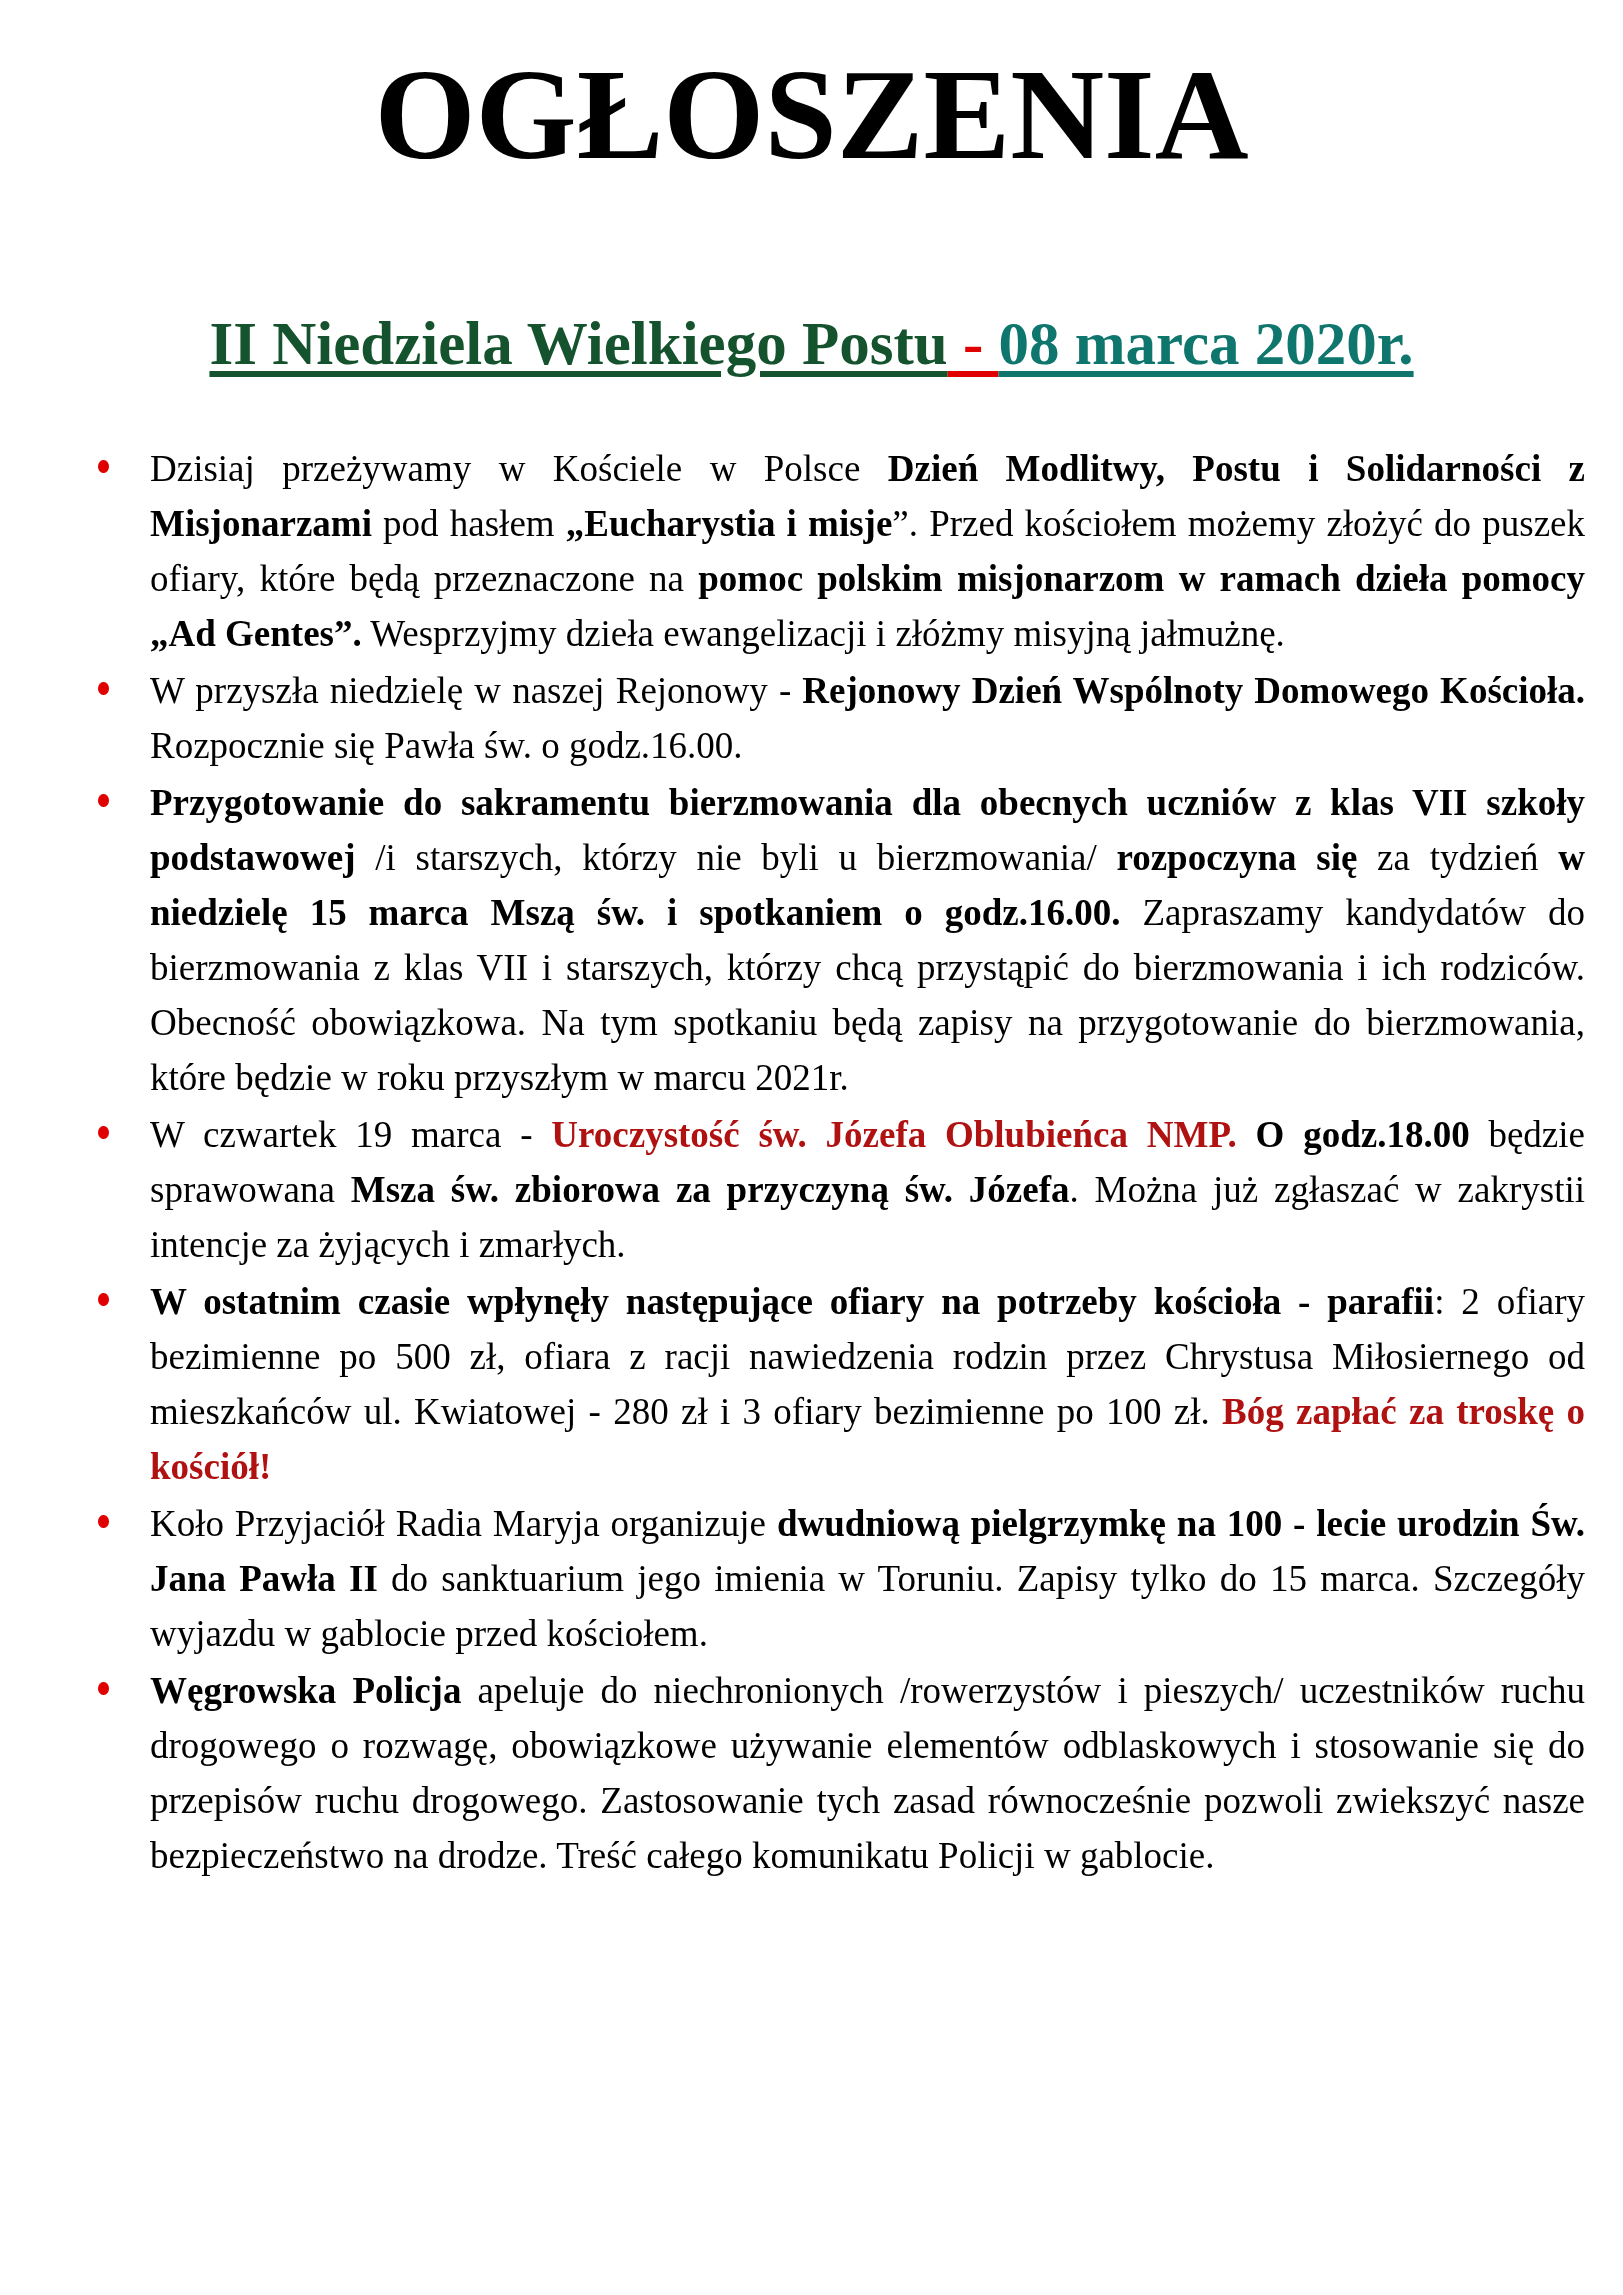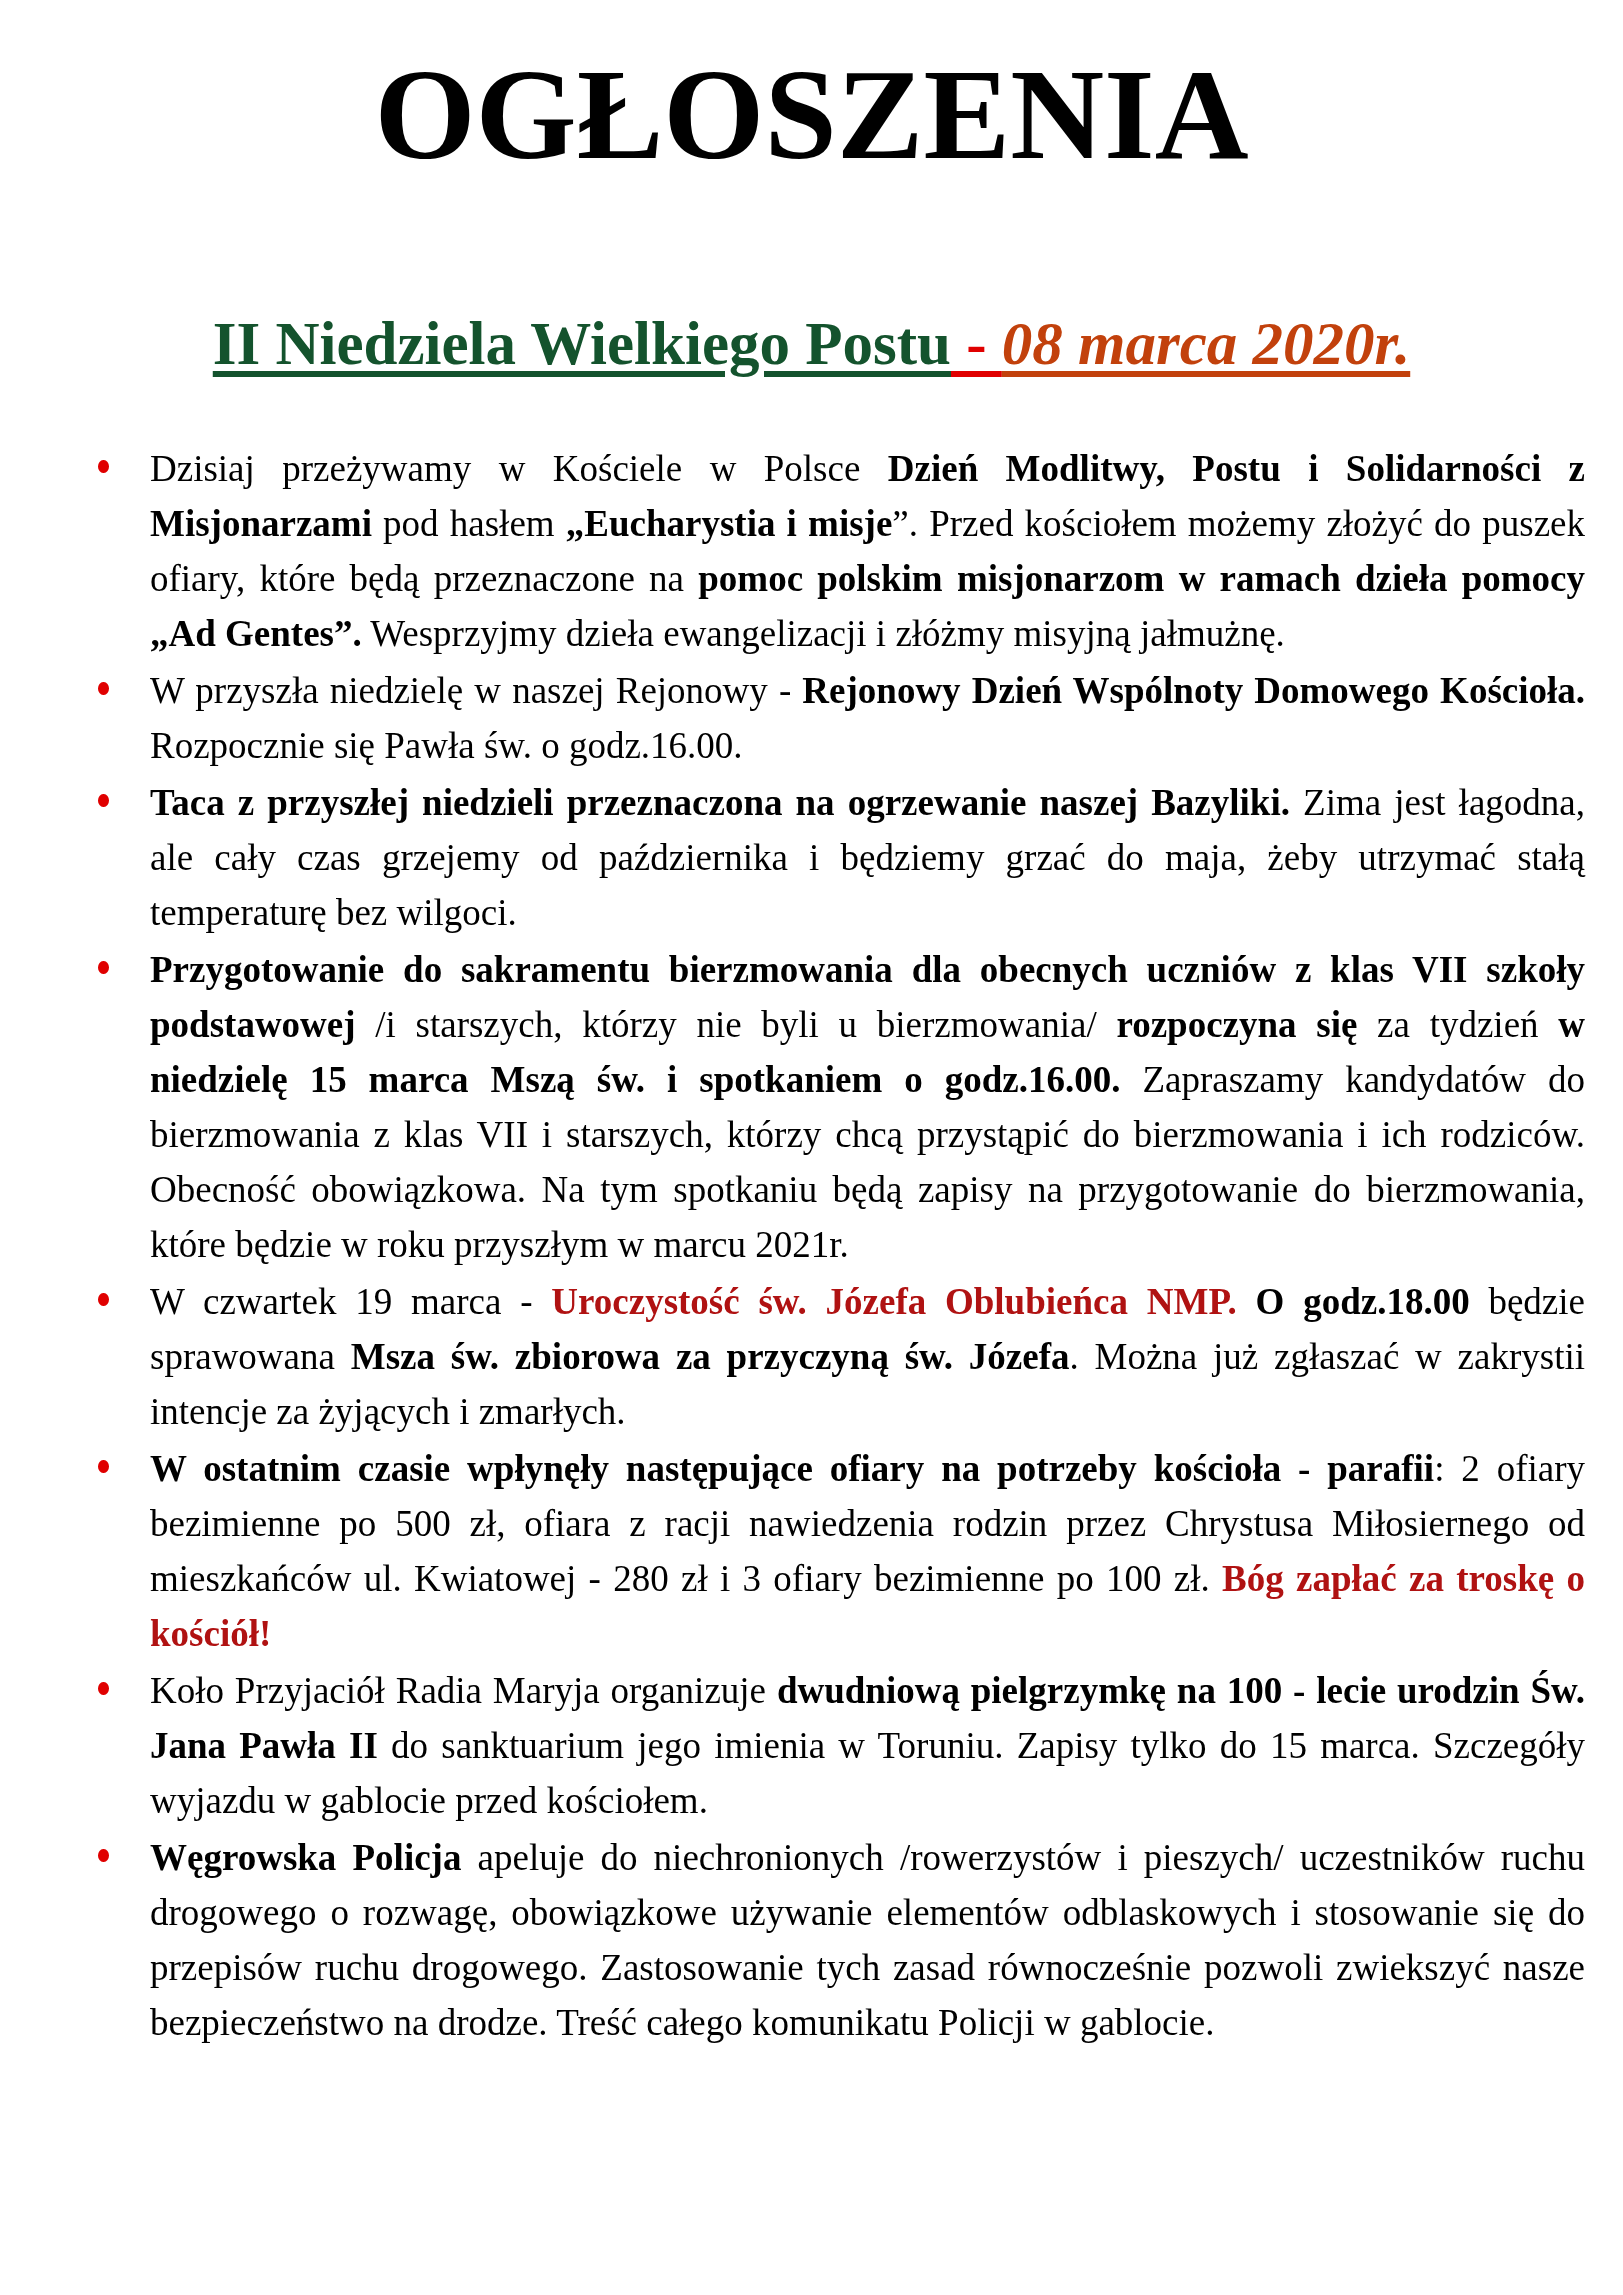--- a/index.html
+++ b/index.html
@@ -28,21 +28,21 @@
     left: 0; width: 1623px; top: 307px;
     text-align: center;
     font-weight: bold;
     font-size: 61px;
     line-height: 1.2;
     white-space: nowrap;
   }
   .subtitle span { text-decoration: underline; text-decoration-thickness: 5.9px; text-underline-offset: 6.9px; }
   .sub-purple { color: #14532d; text-decoration-color: #6a3b9c; }
   .sub-red { color: #e00000; text-decoration-color: #e00000; }
-  .sub-green { color: #c2410c; text-decoration-color: #6aa84f; font-style: italic; }
+  .sub-green { color: #0f766e; text-decoration-color: #6aa84f; }
 
   .list {
     position: absolute;
     left: 98px;
     top: 441px;
     width: 1487px;
     margin: 0; padding: 0;
     list-style: none;
     font-family: Liberation Serif, serif;
   }
@@ -67,21 +67,20 @@
 
 <div class="page">
   <div class="title l1">OGŁOSZENIA</div>
   <div class="subtitle">
     <span class="sub-purple">II Niedziela Wielkiego Postu</span><span class="sub-red"> - </span><span class="sub-green">08 marca 2020r.</span>
   </div>
 
   <ul class="list" id="announcement-list">
       <li class="item"><span class="bullet" style="background: rgb(224, 0, 0);"></span><span>Dzisiaj przeżywamy w Kościele w Polsce </span><span style="font-weight: bold;">Dzień Modlitwy, Postu i Solidarności z Misjonarzami</span><span> pod hasłem </span><span style="font-weight: bold;">„Eucharystia i misje</span><span>”. Przed kościołem możemy  złożyć do puszek ofiary, które będą przeznaczone na </span><span style="font-weight: bold;">pomoc polskim misjonarzom w ramach dzieła pomocy „Ad Gentes”.</span><span> Wesprzyjmy dzieła ewangelizacji i złóżmy misyjną jałmużnę.</span></li>
       <li class="item"><span class="bullet" style="background: rgb(224, 0, 0);"></span><span>W przyszła niedzielę w naszej Rejonowy - </span><span style="font-weight: bold;">Rejonowy Dzień Wspólnoty Domowego Kościoła.</span><span> Rozpocznie się Pawła św. o godz.16.00.</span></li>
-      <li class="item"><span class="bullet" style="background: rgb(224, 0, 0);"></span><span style="font-weight: bold;">Taca z przyszłej niedzieli przeznaczona na ogrzewanie naszej Bazyliki.</span><span> Zima jest łagodna, ale cały czas grzejemy od października i będziemy grzać do maja, żeby utrzymać stałą temperaturę bez wilgoci.</span></li>
       <li class="item"><span class="bullet" style="background: rgb(224, 0, 0);"></span><span style="font-weight: bold;">Przygotowanie do sakramentu bierzmowania dla obecnych uczniów z klas VII szkoły podstawowej</span><span> /i starszych, którzy nie byli u bierzmowania/ </span><span style="font-weight: bold;">rozpoczyna się</span><span> za tydzień </span><span style="font-weight: bold;">w niedzielę 15 marca Mszą św. i spotkaniem o godz.16.00.</span><span> Zapraszamy kandydatów do bierzmowania z klas VII i starszych, którzy chcą przystąpić do bierzmowania i ich rodziców. Obecność obowiązkowa. Na tym spotkaniu będą zapisy na przygotowanie do bierzmowania, które będzie w roku przyszłym w marcu 2021r.</span></li>
       <li class="item"><span class="bullet" style="background: rgb(224, 0, 0);"></span><span>W czwartek 19 marca - </span><span style="font-weight: bold; color: rgb(176, 18, 18);">Uroczystość św. Józefa Oblubieńca NMP.</span><span style="font-weight: bold;"> O godz.18.00</span><span> będzie sprawowana </span><span style="font-weight: bold;">Msza św. zbiorowa za przyczyną św. Józefa</span><span>. Można   już zgłaszać  w zakrystii intencje za żyjących i zmarłych.</span></li>
       <li class="item"><span class="bullet" style="background: rgb(224, 0, 0);"></span><span style="font-weight: bold;">W ostatnim czasie wpłynęły następujące ofiary na potrzeby kościoła - parafii</span><span>: 2 ofiary bezimienne po 500 zł, ofiara z racji nawiedzenia rodzin przez Chrystusa Miłosiernego od mieszkańców ul. Kwiatowej - 280 zł i 3 ofiary bezimienne po 100 zł. </span><span style="font-weight: bold; color: rgb(176, 18, 18);">Bóg zapłać za troskę o kościół!</span></li>
       <li class="item"><span class="bullet" style="background: rgb(224, 0, 0);"></span><span>Koło Przyjaciół Radia Maryja   organizuje </span><span style="font-weight: bold;">dwudniową pielgrzymkę na 100 - lecie urodzin Św. Jana  Pawła II</span><span> do sanktuarium jego imienia w Toruniu. Zapisy  tylko do 15 marca. Szczegóły wyjazdu w gablocie przed kościołem.</span></li>
       <li class="item"><span class="bullet" style="background: rgb(224, 0, 0);"></span><span style="font-weight: bold;">Węgrowska Policja</span><span> apeluje do niechronionych /rowerzystów i pieszych/ uczestników ruchu drogowego o rozwagę, obowiązkowe używanie elementów odblaskowych i stosowanie się do przepisów ruchu drogowego. Zastosowanie tych zasad równocześnie pozwoli zwiekszyć nasze bezpieczeństwo na drodze. Treść całego komunikatu Policji w gablocie.</span></li>
     </ul>
 </div>
 
 
 </body></html>

